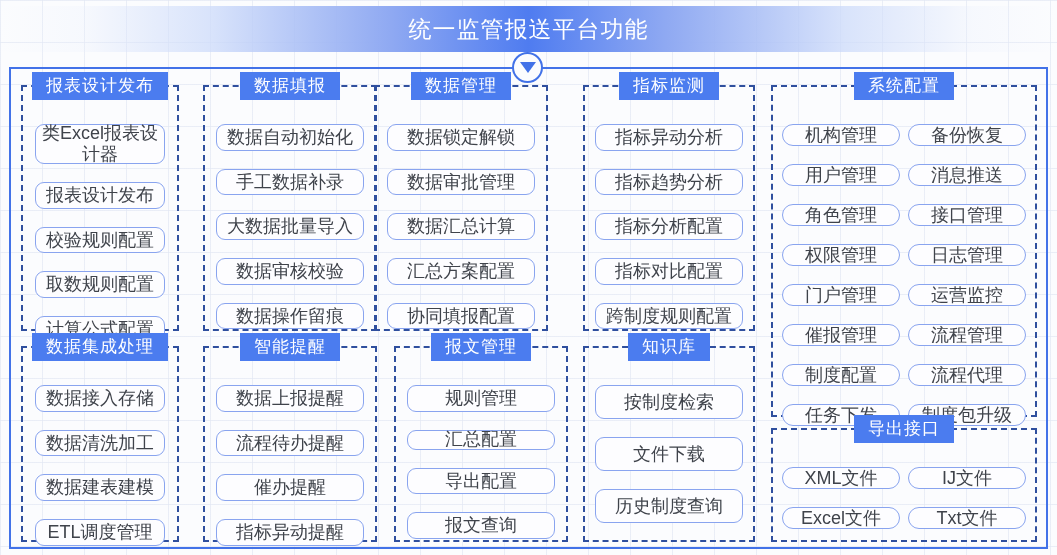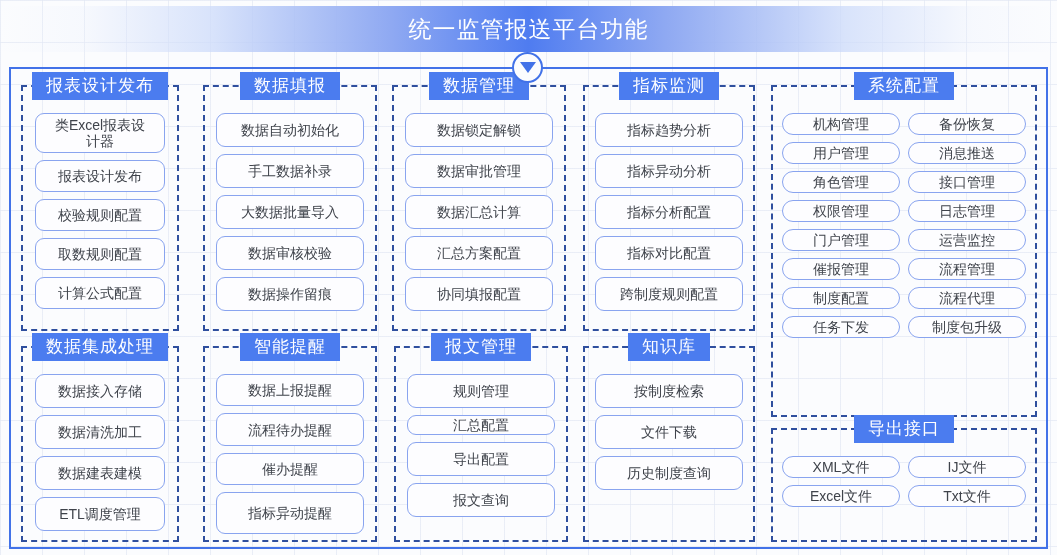--- a/index.html
+++ b/index.html
@@ -130,38 +130,39 @@
     justify-content: center;
     gap: 7px 8px;
   }
 
   
   .pill {
     border: 1.6px solid #89a4ef;
     border-radius: 9px;
     background: #fdfdff;
     color: #3f434b;
-    font-size: 14px;
+    font-size: 18px;
     line-height: 1.15;
     text-align: center;
     display: flex;
     align-items: center;
     justify-content: center;
     box-sizing: border-box;
     padding: 2px 4px;
     white-space: pre-line;
+    margin-top: 11px;
   }
   .col-pill   { width: 130px; height: 32px; }
   .col-pill.tall { height: 40px; }
   .half-pill  { width: 118px; height: 22px; border-radius: 12px; }
 
   
   #grp-report-design   { left: 21px;  top: 85px;  width: 158px; height: 246px; }
   #grp-data-entry      { left: 203px; top: 85px;  width: 174px; height: 246px; }
-  #grp-data-mgmt       { left: 392px; top: 85px;  width: 174px; height: 246px; }
+  #grp-data-mgmt       { left: 374px; top: 85px;  width: 174px; height: 246px; }
   #grp-indicator       { left: 583px; top: 85px;  width: 172px; height: 246px; }
 
   #grp-data-integr     { left: 21px;  top: 346px; width: 158px; height: 196px; }
   #grp-smart-remind    { left: 203px; top: 346px; width: 174px; height: 196px; }
   #grp-message-mgmt    { left: 394px; top: 346px; width: 174px); height: 196px; }
   #grp-message-mgmt    { left: 394px; top: 346px; width: 174px; height: 196px; }
   #grp-knowledge       { left: 583px; top: 346px; width: 172px; height: 196px; }
 
   #grp-sys-config      { left: 771px; top: 85px;  width: 266px; height: 332px; }
   #grp-export          { left: 771px; top: 428px; width: 266px; height: 114px; }
@@ -209,22 +210,22 @@
     <div class="pill col-pill" style="width:148px;height:34px">数据审批管理</div>
     <div class="pill col-pill" style="width:148px;height:34px">数据汇总计算</div>
     <div class="pill col-pill" style="width:148px;height:34px">汇总方案配置</div>
     <div class="pill col-pill" style="width:148px;height:34px">协同填报配置</div>
   </div>
 </div>
 
 <div class="group" id="grp-indicator">
   <div class="group-title">指标监测</div>
   <div class="group-body">
+    <div class="pill col-pill" style="width:148px;height:34px">指标异动分析</div>
     <div class="pill col-pill" style="width:148px;height:34px">指标趋势分析</div>
-    <div class="pill col-pill" style="width:148px;height:34px">指标异动分析</div>
     <div class="pill col-pill" style="width:148px;height:34px">指标分析配置</div>
     <div class="pill col-pill" style="width:148px;height:34px">指标对比配置</div>
     <div class="pill col-pill" style="width:148px;height:34px">跨制度规则配置</div>
   </div>
 </div>
 
 <div class="group" id="grp-data-integr">
   <div class="group-title">数据集成处理</div>
   <div class="group-body">
     <div class="pill col-pill" style="height:34px">数据接入存储</div>

